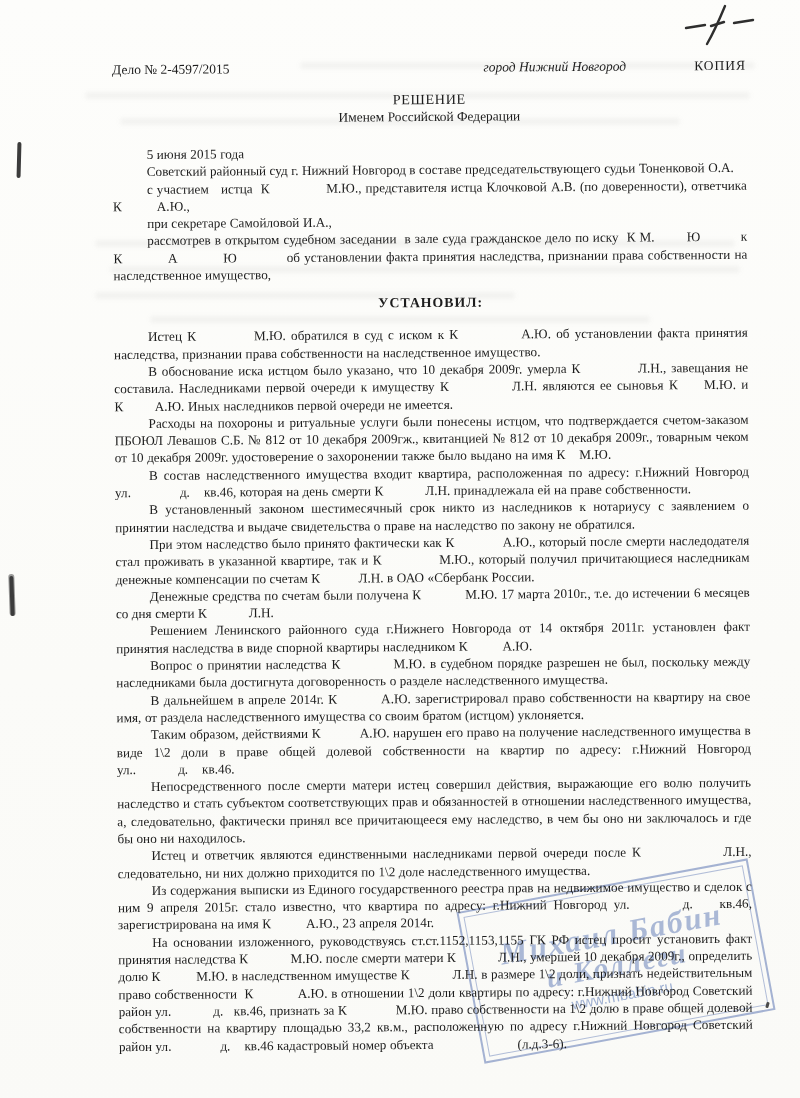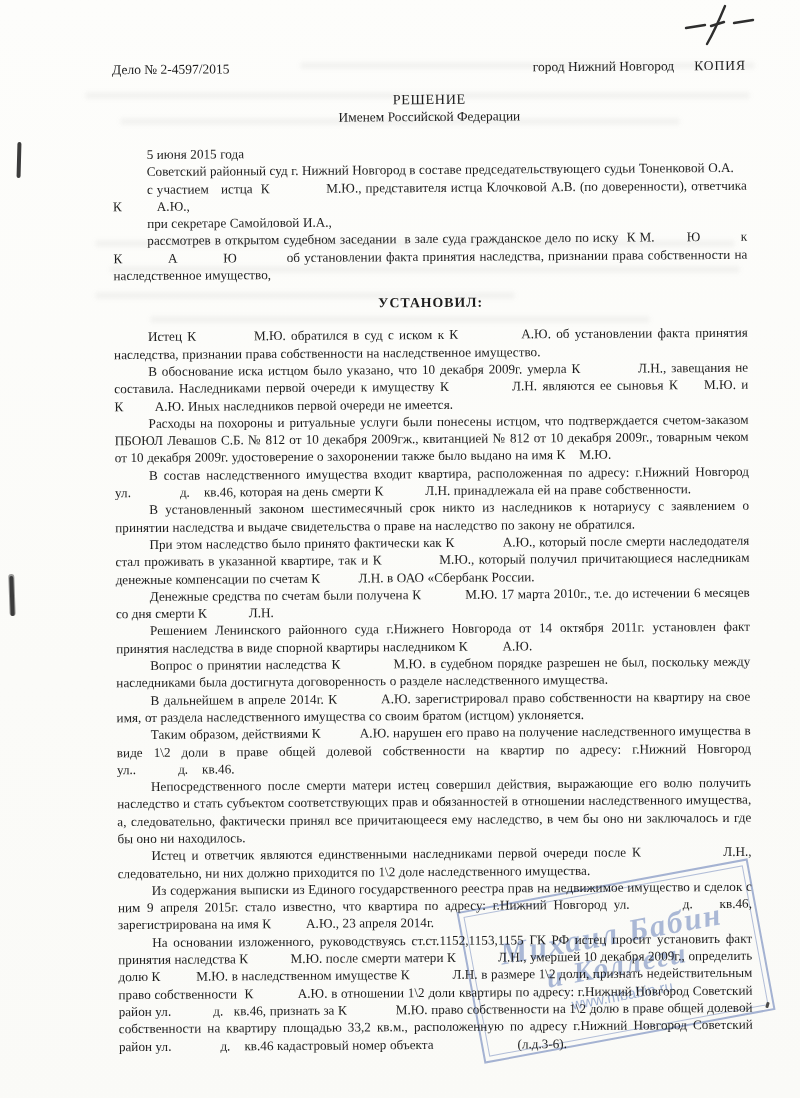--- a/index.html
+++ b/index.html
@@ -20,22 +20,22 @@
     filter:blur(2.2px);
     z-index:0;
   }
   
   .content{
     position:absolute;left:112px;top:60px;width:634px;
     transform:rotate(-0.4deg);transform-origin:50% 0;
     z-index:2;
   }
   .header-row{display:flex;align-items:baseline;font-size:13.5px;}
-  .header-row .city{margin-left:auto;}
-  .header-row .copy{margin-left:20px;letter-spacing:1px;}
+  .header-row .city{margin-left:auto;font-style:italic;}
+  .header-row .copy{margin-left:68px;letter-spacing:1px;}
   .title-block{text-align:center;margin-top:15px;line-height:17px;}
   .doc-title{font-size:14.2px;letter-spacing:0.6px;}
   .doc-subtitle{font-size:13.4px;}
   .intro{margin-top:19px;}
   .para{
     margin:0;font-size:13.2px;line-height:17.3px;
     text-align:justify;text-indent:34px;
     word-spacing:0.2px;
   }
   .ustanovil{

